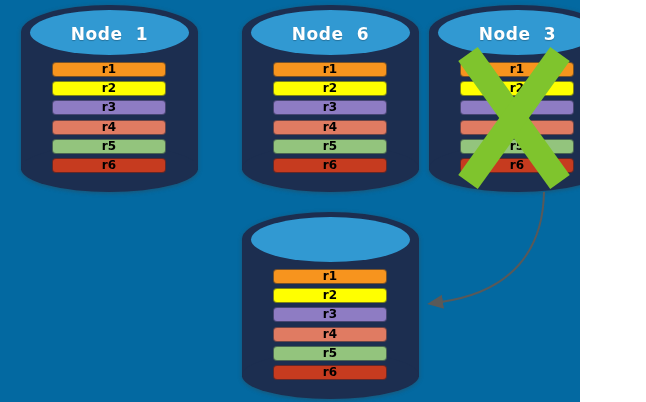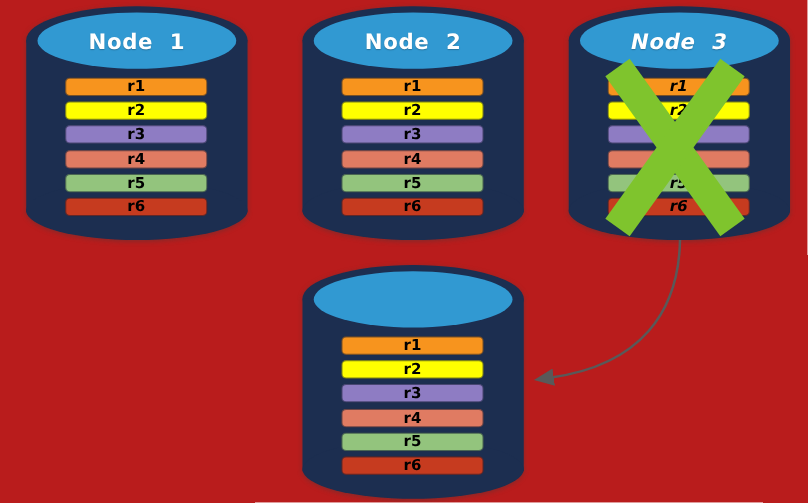--- a/index.html
+++ b/index.html
@@ -1,20 +1,20 @@
 <!DOCTYPE html>
 <html><head>
 <meta charset="utf-8">
 <style>
   html, body { margin: 0; padding: 0; background: #ffffff; }
   .stage {
     position: relative;
-    width: 646px;
+    width: 580px;
     height: 402px;
-    background: #b91c1c;
+    background: #0369a1;
     overflow: hidden;
     font-family: "DejaVu Sans", "Liberation Sans", sans-serif;
   }
 
   
   .node {
     position: absolute;
     width: 177px;
     height: 187px;
     filter: drop-shadow(0 1px 2px rgba(60,60,60,.45));
@@ -107,32 +107,32 @@
       <div class="bar" style="background: rgb(147, 196, 125);">r5</div>
       <div class="bar" style="background: rgb(198, 59, 31);">r6</div>
     </div>
   </div>
 
   <div class="node" style="left:242px; top:5px;">
     <div class="cyl-rim"></div>
     <div class="cyl-mid"></div>
     <div class="cyl-bottom"></div>
     <div class="cyl-face"></div>
-    <div class="node-title">Node 2</div>
+    <div class="node-title">Node 6</div>
     <div class="bars">
       <div class="bar" style="background: rgb(247, 148, 30);">r1</div>
       <div class="bar" style="background: rgb(255, 255, 0);">r2</div>
       <div class="bar" style="background: rgb(142, 124, 195);">r3</div>
       <div class="bar" style="background: rgb(224, 123, 98);">r4</div>
       <div class="bar" style="background: rgb(147, 196, 125);">r5</div>
       <div class="bar" style="background: rgb(198, 59, 31);">r6</div>
     </div>
   </div>
 
-  <div class="node" style="left:455px; top:5px;font-style:italic;">
+  <div class="node" style="left:429px; top:5px;">
     <div class="cyl-rim"></div>
     <div class="cyl-mid"></div>
     <div class="cyl-bottom"></div>
     <div class="cyl-face"></div>
     <div class="node-title">Node 3</div>
     <div class="bars">
       <div class="bar" style="background: rgb(247, 148, 30);">r1</div>
       <div class="bar" style="background: rgb(255, 255, 0);">r2</div>
       <div class="bar" style="background: rgb(142, 124, 195);">r3</div>
       <div class="bar" style="background: rgb(224, 123, 98);">r4</div>

